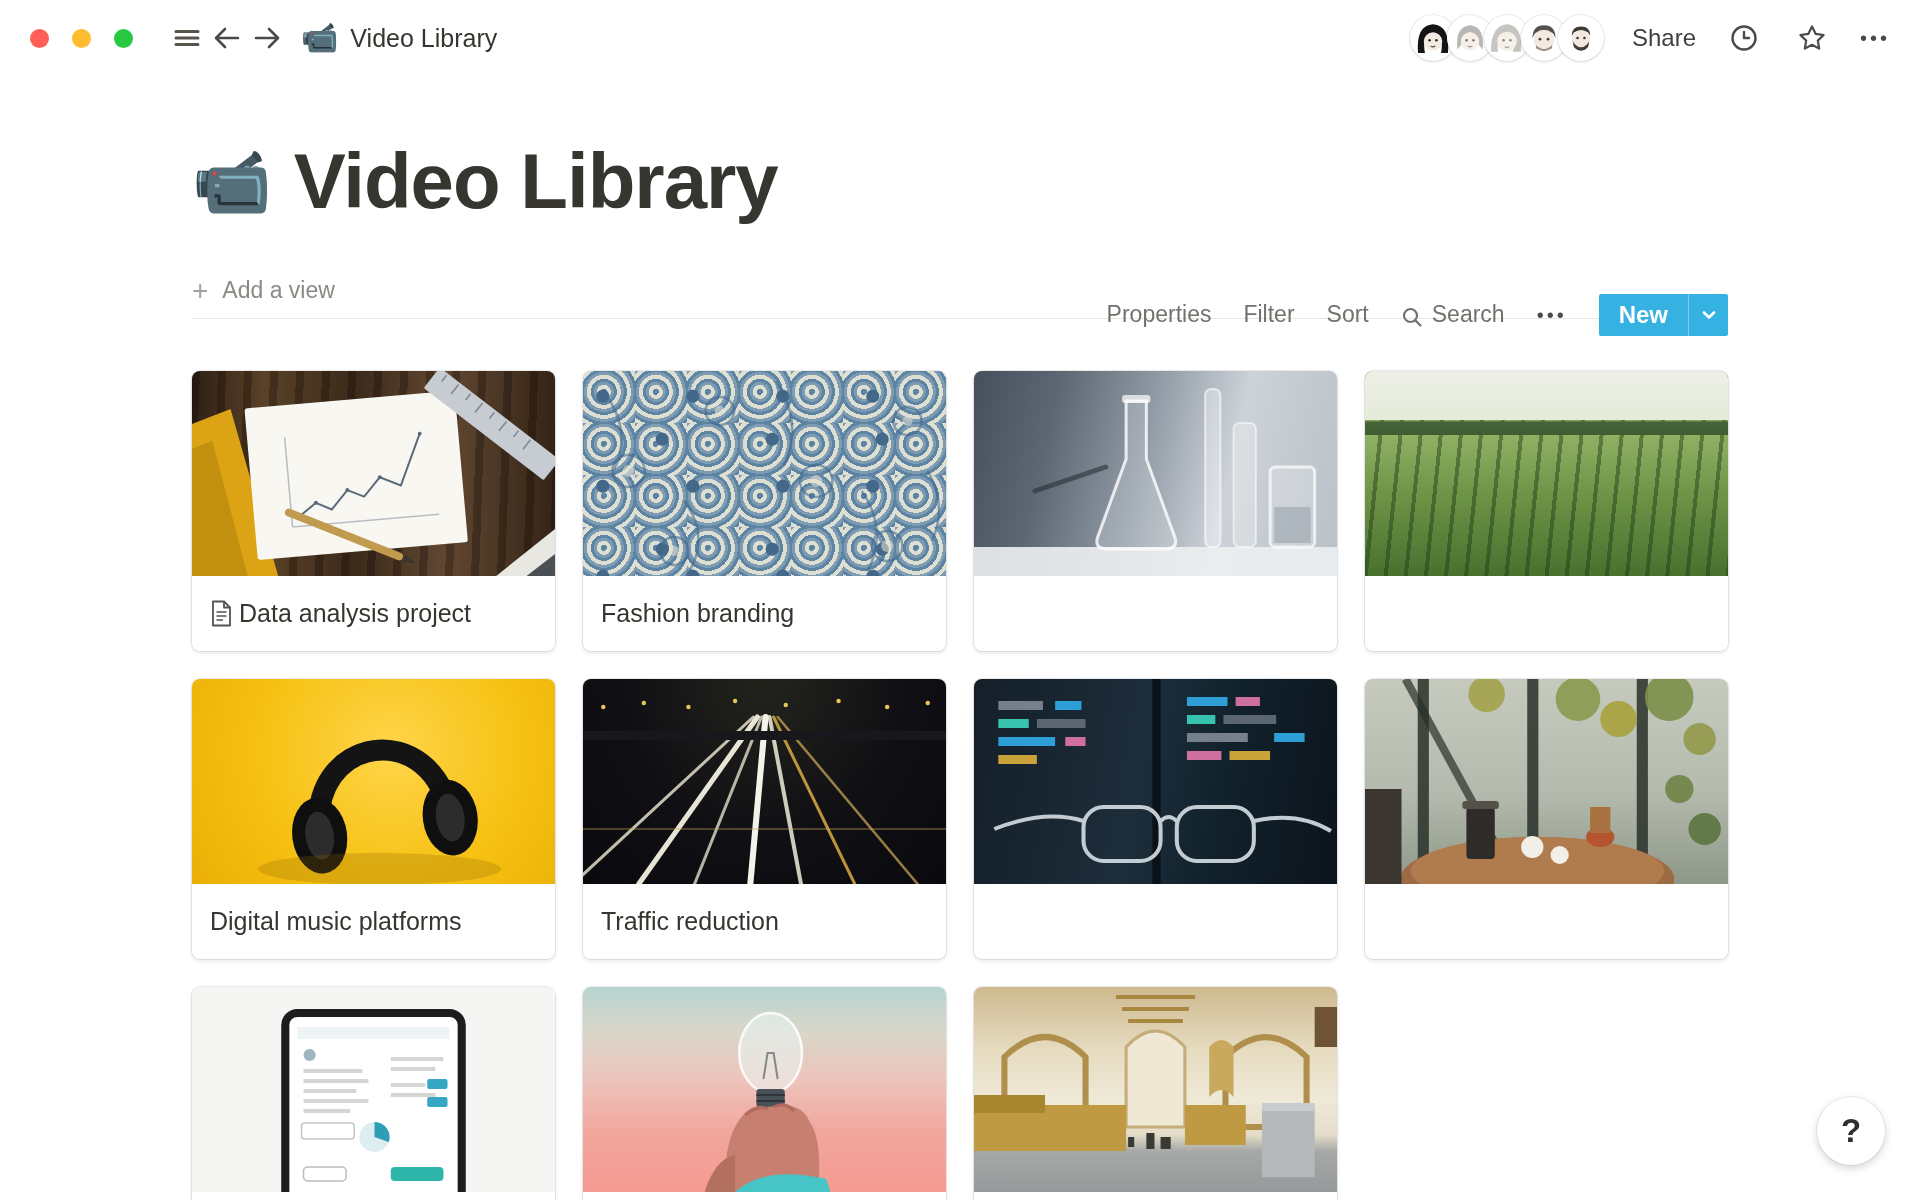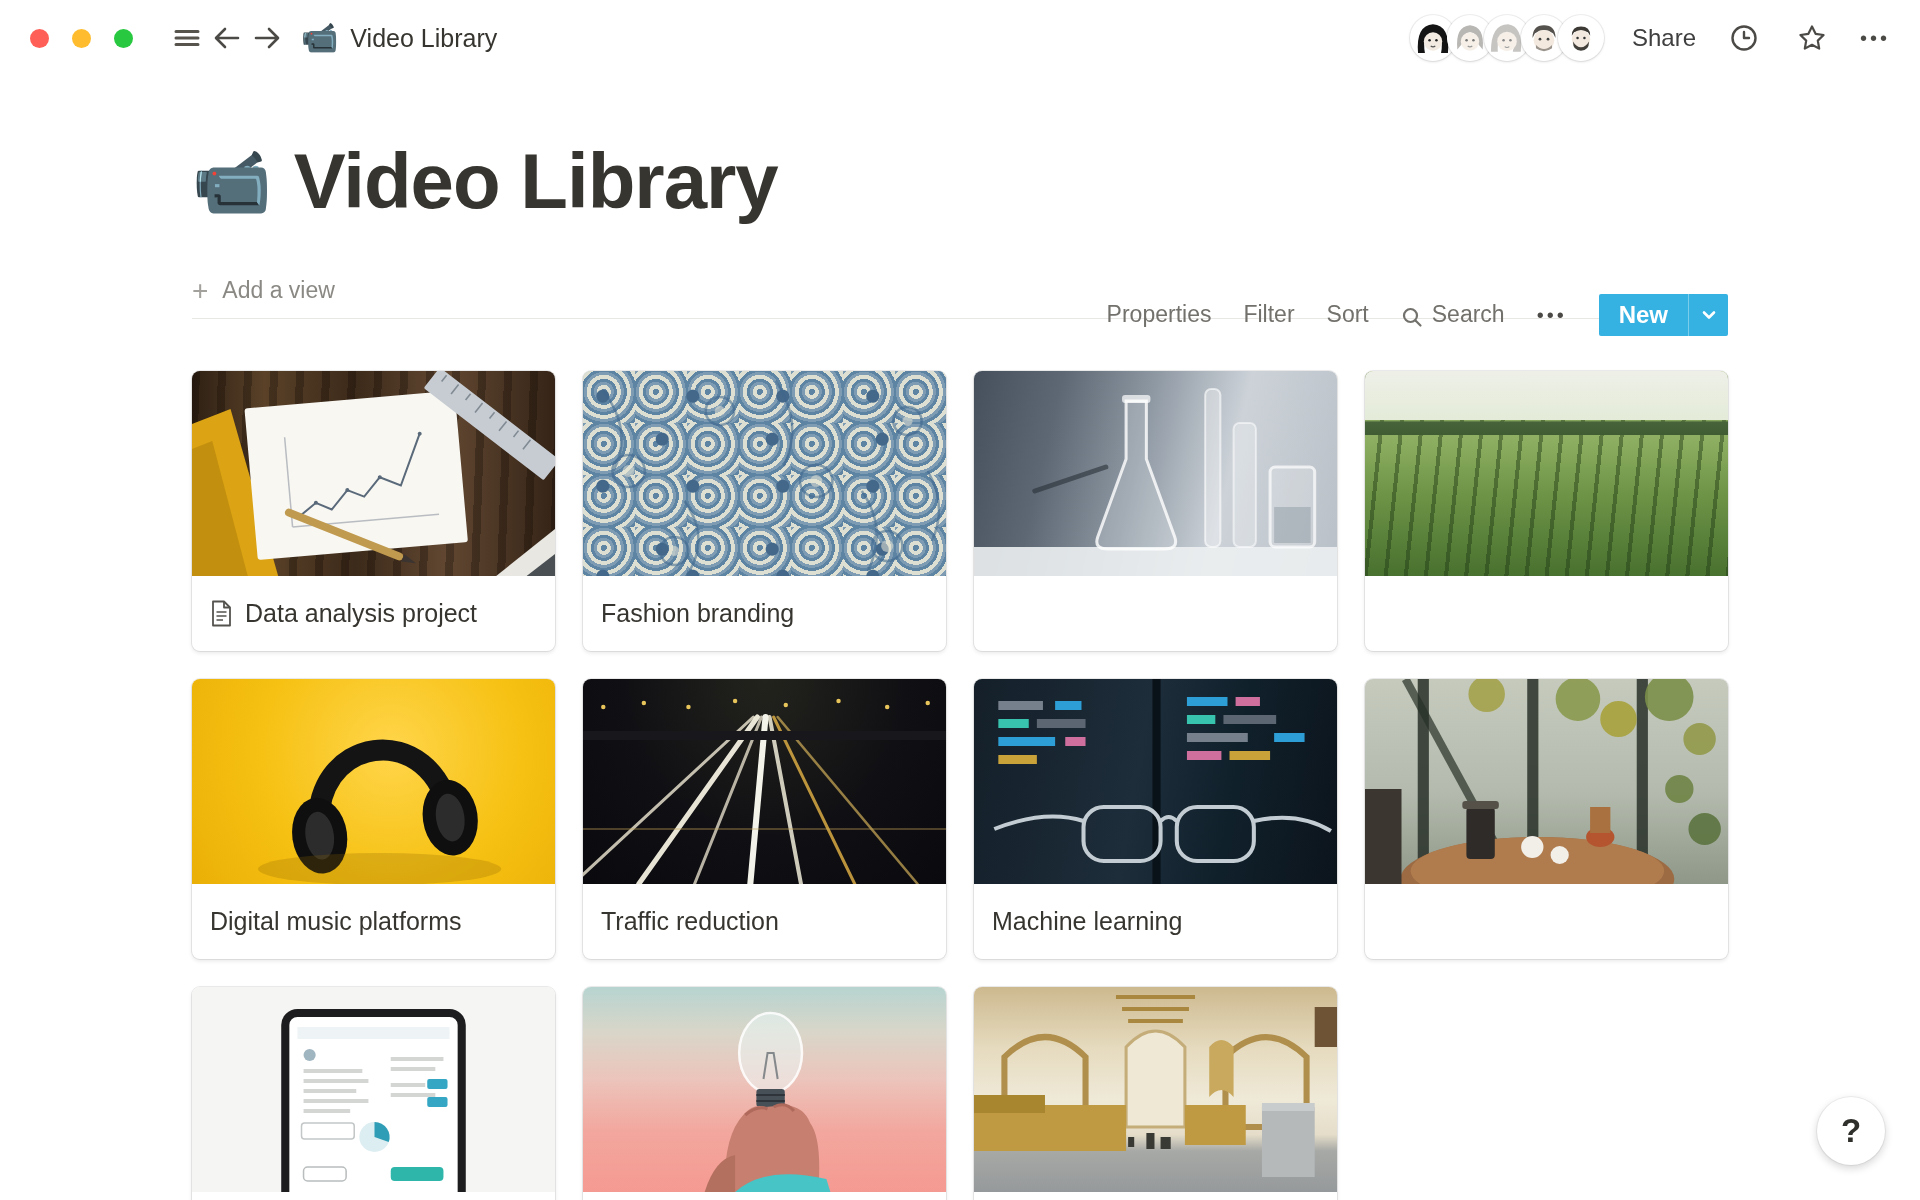--- a/index.html
+++ b/index.html
@@ -44,21 +44,21 @@
   .new-main { display:flex; align-items:center; padding:0 20px; color:#fff; font-size:24px; font-weight:700; }
   .new-drop { display:flex; align-items:center; justify-content:center; width:40px;
     border-left:1px solid rgba(255,255,255,0.35); }
 
   
   .gallery { margin-top:52px; display:grid; grid-template-columns:repeat(4,1fr); gap:28px; }
   .card { height:280px; border-radius:8px; background:#fff; overflow:hidden; cursor:pointer;
     box-shadow:0 0 0 1px rgba(15,15,15,0.08), 0 2px 4px rgba(15,15,15,0.1); }
   .thumb { height:205px; position:relative; overflow:hidden; }
   .thumb svg.art { position:absolute; inset:0; width:100%; height:100%; }
-  .card-title { height:75px; display:flex; align-items:center; gap:12px; padding:0 18px;
+  .card-title { height:75px; display:flex; align-items:center; gap:6px; padding:0 18px;
     font-size:25px; font-weight:500; color:#37352f; white-space:nowrap; }
 
   
   .th0 { background:
     repeating-linear-gradient(92deg, rgba(15,8,3,0.3) 0 8px, rgba(0,0,0,0) 8px 26px),
     linear-gradient(90deg,#2e2014,#5a4128 20%,#3c2a1a 45%,#614731 70%,#352417 100%); }
   .th1 { background-color:#b9c6c6; background-image:
     radial-gradient(circle at 22% 28%, #44688a 6px, rgba(0,0,0,0) 7px),
     radial-gradient(circle at 72% 62%, #44688a 6px, rgba(0,0,0,0) 7px),
     repeating-radial-gradient(circle at 40% 40%, #5e84a4 0 3px, #dcdfd1 3px 7px, #7d9cb4 7px 10px);
@@ -379,23 +379,20 @@
               <rect x="252" y="72" width="40" height="9" fill="#c9a33a"></rect>
           </g>
           <rect x="176" y="0" width="8" height="205" fill="#0a1219"></rect>
           <g fill="none" stroke="#c2ccd2" stroke-width="4">
             <rect x="108" y="128" width="76" height="54" rx="20"></rect>
             <rect x="200" y="128" width="76" height="54" rx="20"></rect>
             <path d="M184 142 Q192 134 200 142 M20 150 Q70 130 108 142 M276 142 Q320 132 352 152"></path>
           </g>
         </svg>
       </div>
-      <div class="card-title">
-        <span>Machine learning</span>
-      </div>
     </div>
 
     <div class="card">
       <div class="thumb th8">
         <svg class="art" viewBox="0 0 358 205" preserveAspectRatio="none">
           <rect x="52" y="0" width="11" height="205" fill="rgba(40,48,40,0.85)"></rect>
           <rect x="160" y="0" width="11" height="205" fill="rgba(40,48,40,0.85)"></rect>
           <rect x="268" y="0" width="11" height="205" fill="rgba(40,48,40,0.85)"></rect>
           <path d="M40 0 L150 205" stroke="rgba(40,48,40,0.7)" stroke-width="8"></path>
           <g opacity="0.9">

